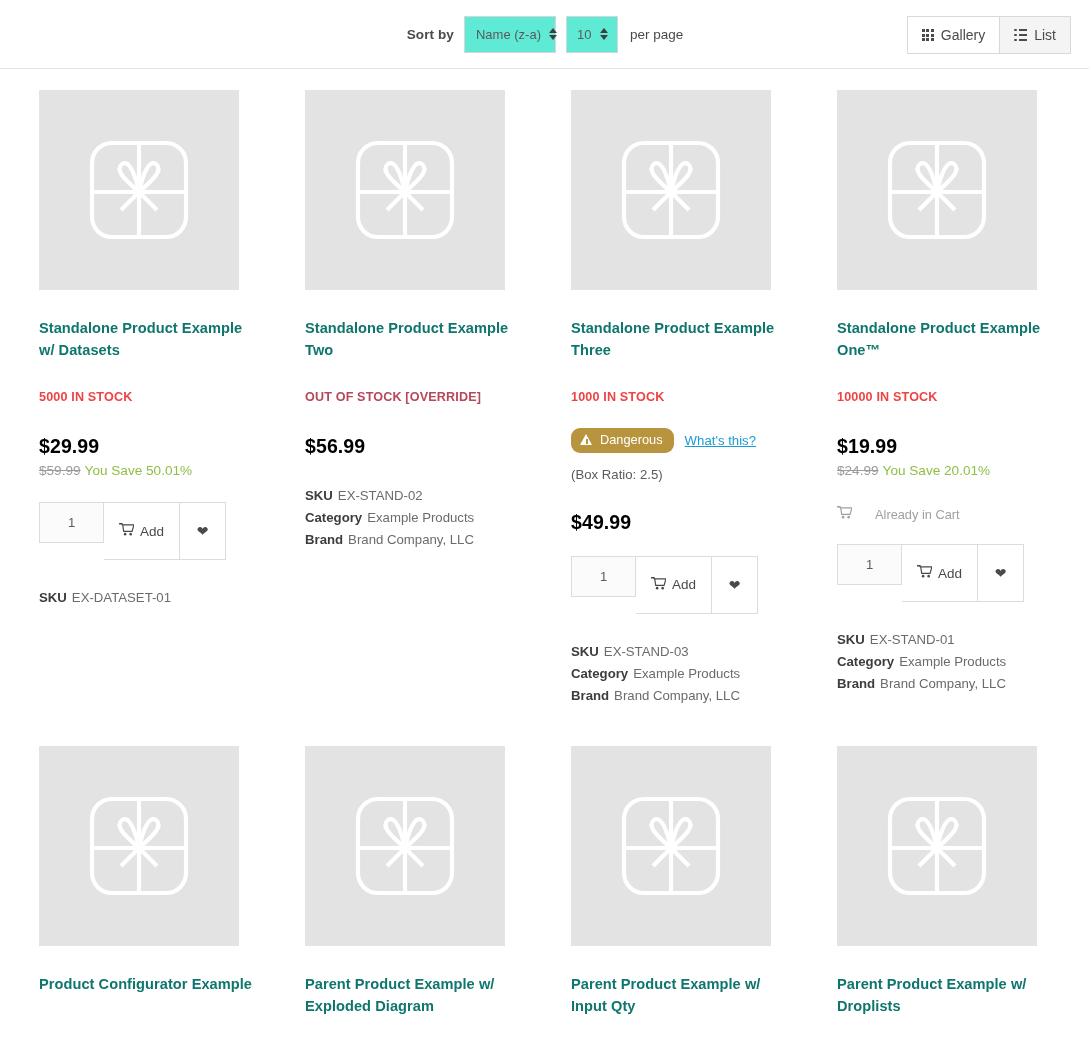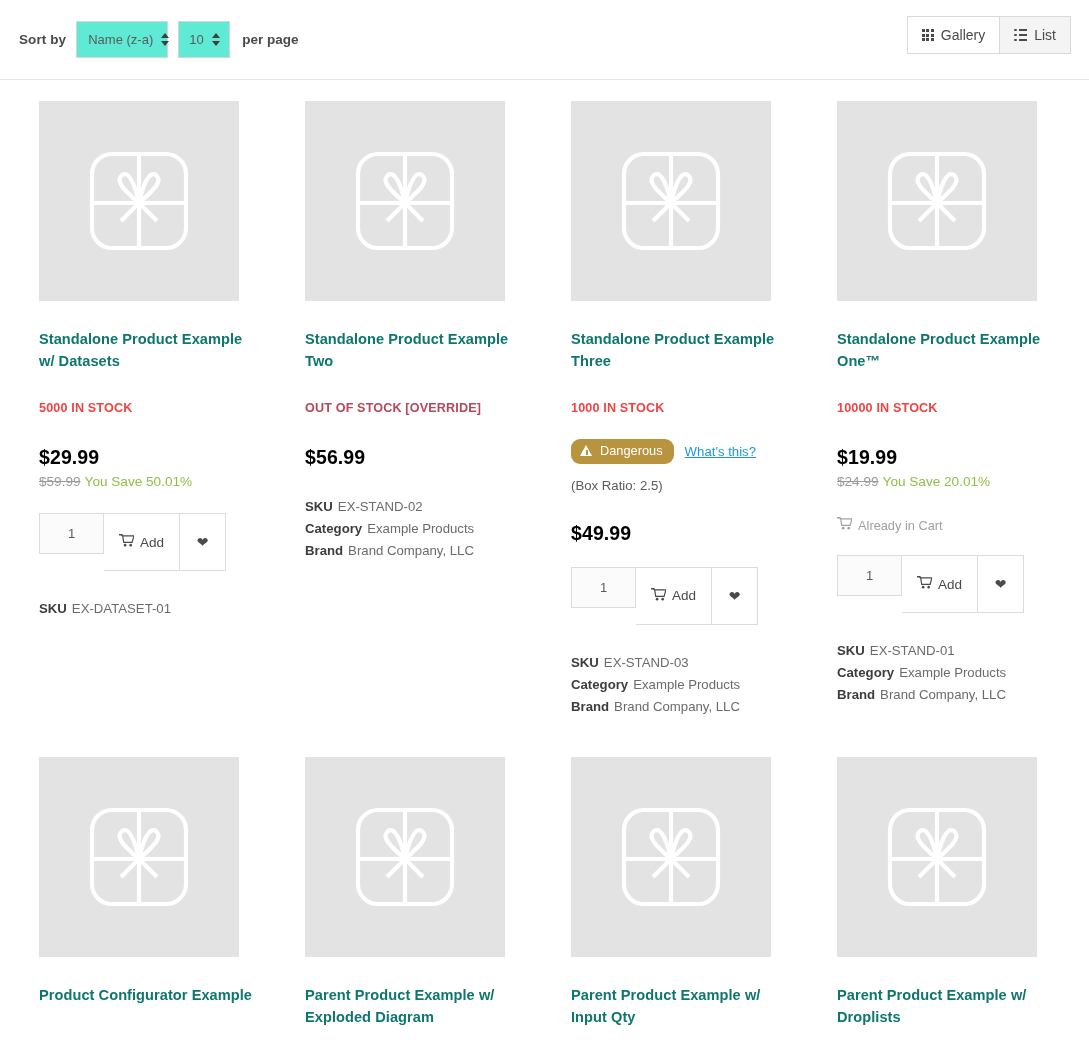--- a/index.html
+++ b/index.html
@@ -7,26 +7,27 @@
     margin: 0; padding: 0;
     background: #ffffff;
     font-family: "Liberation Sans", sans-serif;
     color: #4a4a4a;
     -webkit-font-smoothing: antialiased;
   }
   .page { width: 1089px; min-height: 1047px; position: relative; overflow: hidden; }
 
   
   .toolbar {
-    height: 80px;
+    height: 69px;
     border-bottom: 1px solid #e5e5e5;
     display: flex;
     align-items: center;
     padding: 0 18px 0 19px;
     position: relative;
+    justify-content: center;
   }
   .sort-label {
     font-size: 13.5px;
     font-weight: bold;
     color: #4a4a4a;
     margin-right: 10px;
     letter-spacing: .1px;
   }
   .select-box {
     position: relative;
@@ -60,21 +61,21 @@
     display: block;
     width: 0; height: 0;
     border-left: 4.5px solid transparent;
     border-right: 4.5px solid transparent;
   }
   .stepper i.up { border-bottom: 5.5px solid #3f3f3f; margin-bottom: 2.5px; }
   .stepper i.down { border-top: 5.5px solid #3f3f3f; }
 
   .perpage-text {
     font-size: 13.5px;
-    font-weight: bold;
+    font-weight: normal;
     color: #4a4a4a;
     margin-left: 2px;
   }
 
   .view-toggle {
     position: absolute;
     right: 18px;
     top: 16px;
     display: flex;
   }
@@ -208,21 +209,21 @@
     margin-top: 3px;
     font-size: 13.6px;
     line-height: 19px;
   }
   .price-old { color: #9b9b9b; text-decoration: line-through; }
   .price-save { color: #8fbf45; margin-left: 4px; }
 
   .already-cart {
     display: flex;
     align-items: center;
-    gap: 6px;
+    gap: 23px;
     font-size: 12.8px;
     color: #a0a0a0;
     margin-top: 26px;
   }
 
   .cart-row {
     display: flex;
     margin-top: 22px;
     width: fit-content;
   }

